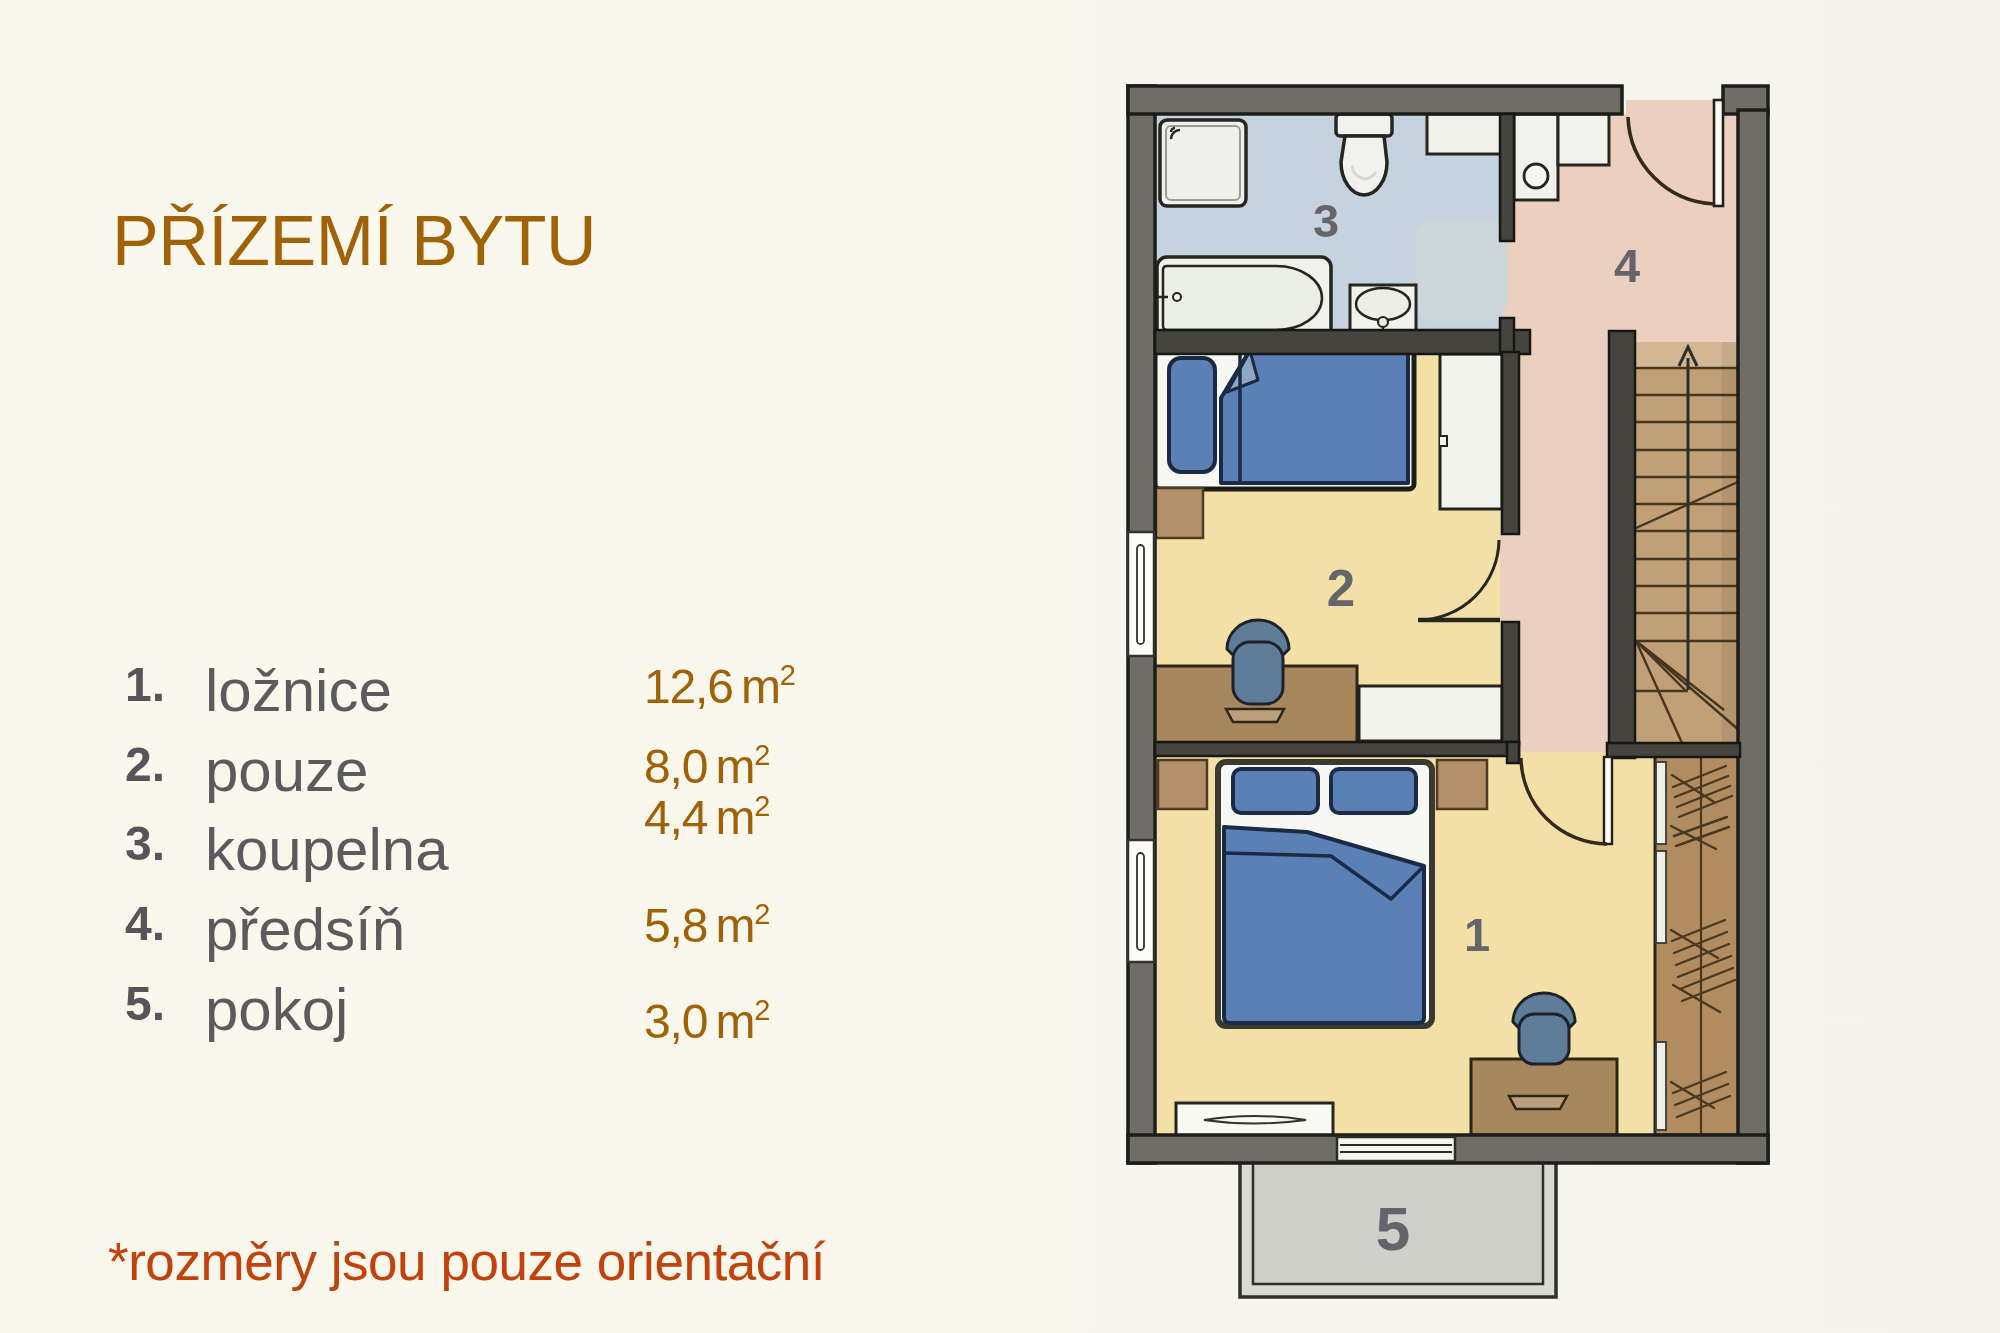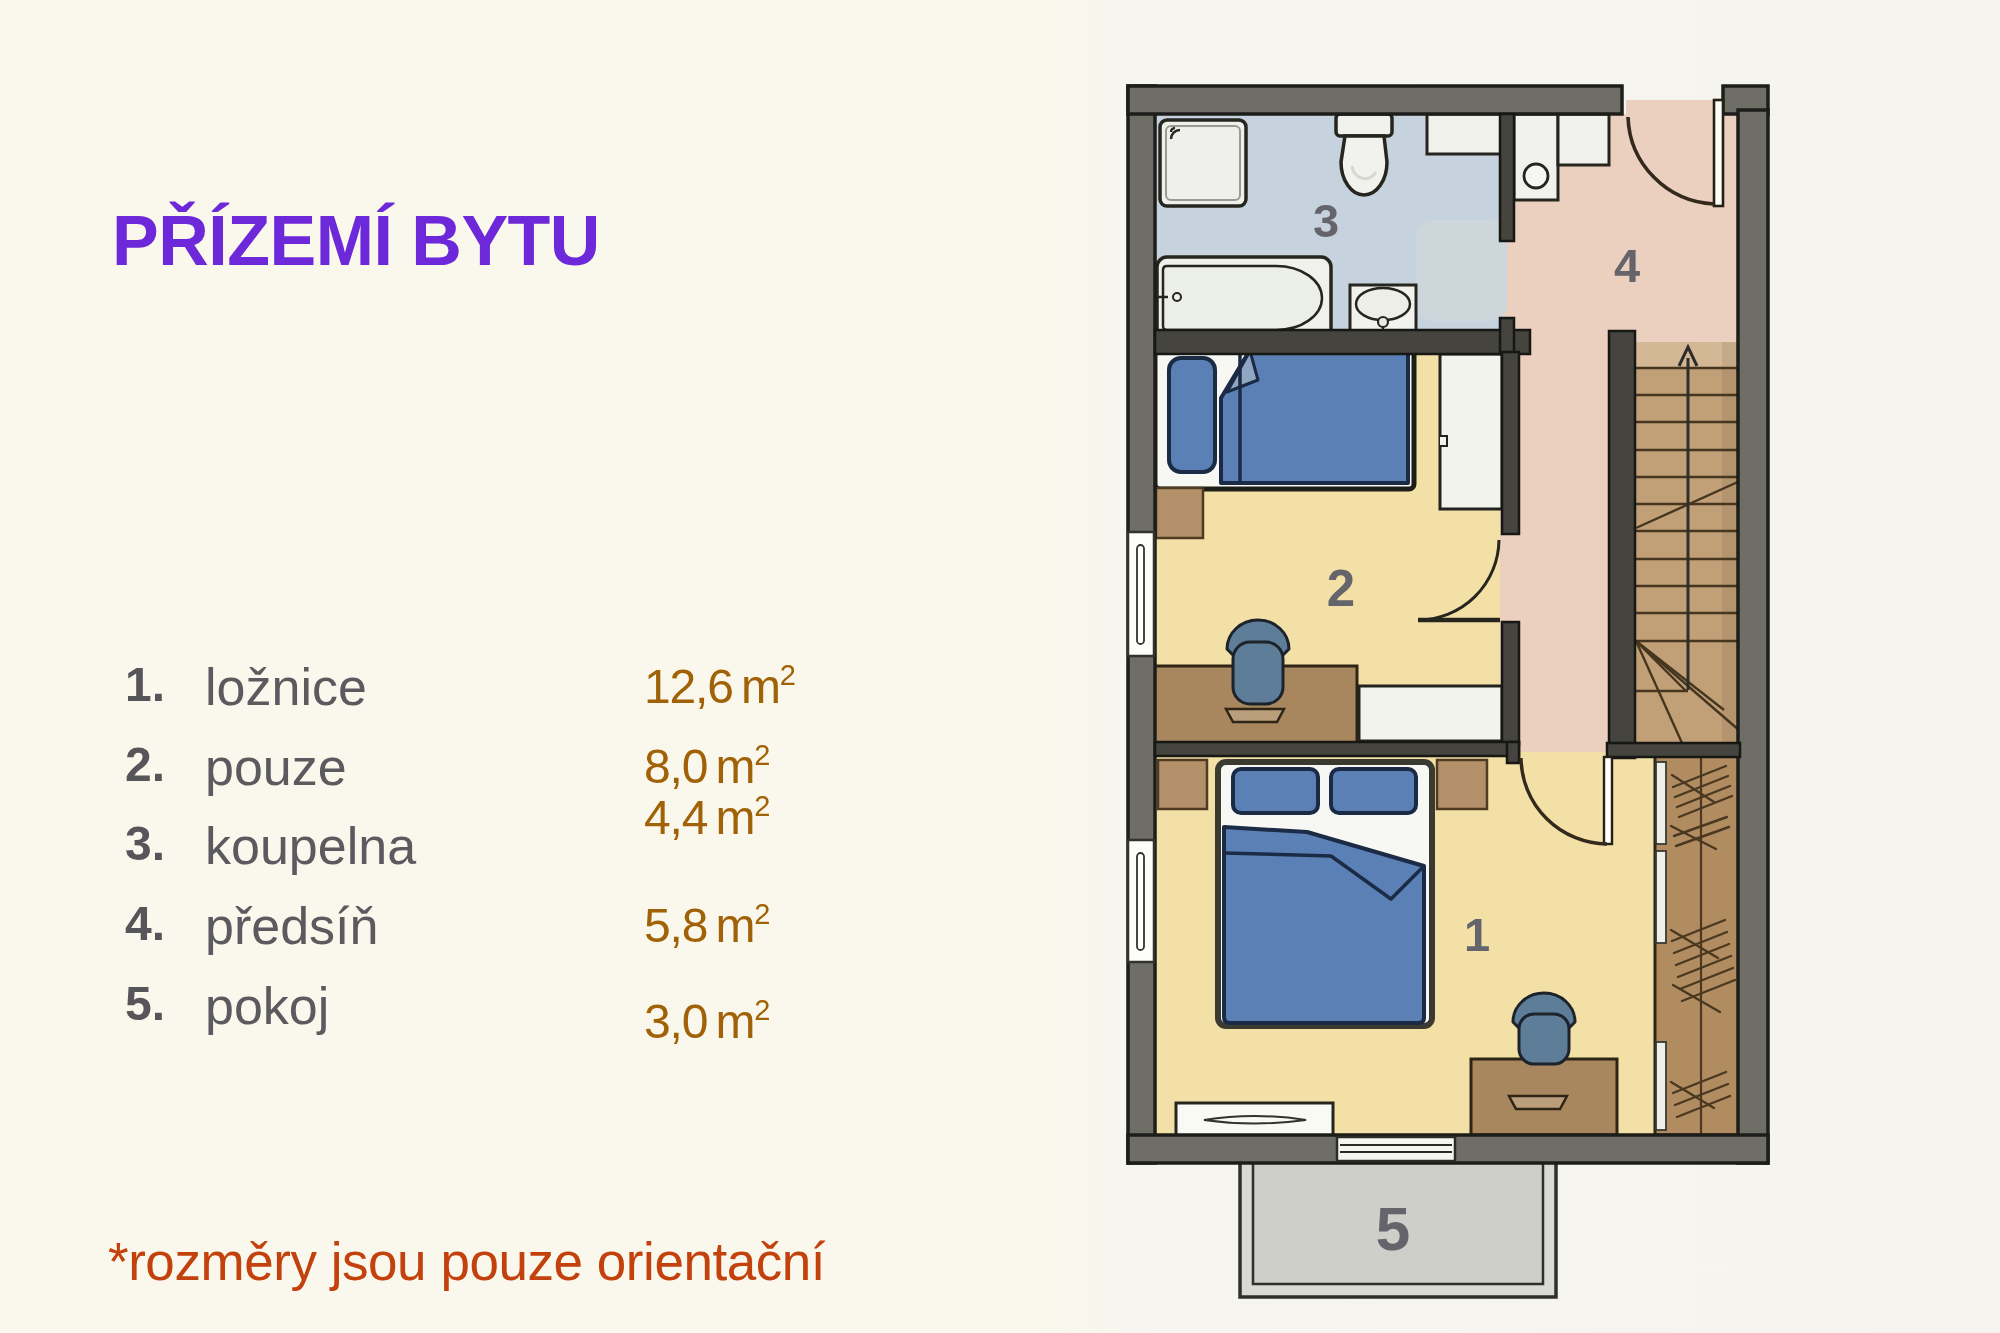--- a/index.html
+++ b/index.html
@@ -1,22 +1,22 @@
 <!DOCTYPE html>
 <html lang="cs"><head>
 <meta charset="utf-8">
 <title>Přízemí bytu</title>
 <style>
   html,body{margin:0;padding:0}
   body{width:2000px;height:1333px;background:#faf8ec;position:relative;overflow:hidden;
        font-family:"Liberation Sans",sans-serif;}
-  .title{position:absolute;left:112px;top:206px;font-size:70px;font-weight:bold;
-         color:#6d28d9;letter-spacing:-0.5px;line-height:1;white-space:nowrap}
+  .title{position:absolute;left:112px;top:206px;font-size:70px;font-weight:normal;
+         color:#a16207;letter-spacing:-0.5px;line-height:1;white-space:nowrap}
   .num{position:absolute;font-weight:bold;color:#55555a;font-size:48px;text-align:right;width:100px;line-height:1}
-  .nam{position:absolute;left:205px;color:#5b5b5f;font-size:52px;line-height:1}
+  .nam{position:absolute;left:205px;color:#5b5b5f;font-size:60px;line-height:1}
   .are{position:absolute;left:644px;color:#a16207;font-size:48px;line-height:1;letter-spacing:-1.2px}
   .sup{font-size:29px;vertical-align:18px;letter-spacing:0}
   .foot{position:absolute;left:108px;top:1235px;color:#c2410c;font-size:53px;line-height:1;letter-spacing:-0.45px;white-space:nowrap}
 </style>
 </head>
 <body>
   <div style="position:absolute;left:1040px;top:0;width:960px;height:1333px;
        background:linear-gradient(90deg,#faf8ec 0%,#f6f5f0 10%,#f5f4ef 100%)"></div>
   <div class="title">PŘÍZEMÍ BYTU</div>
 

